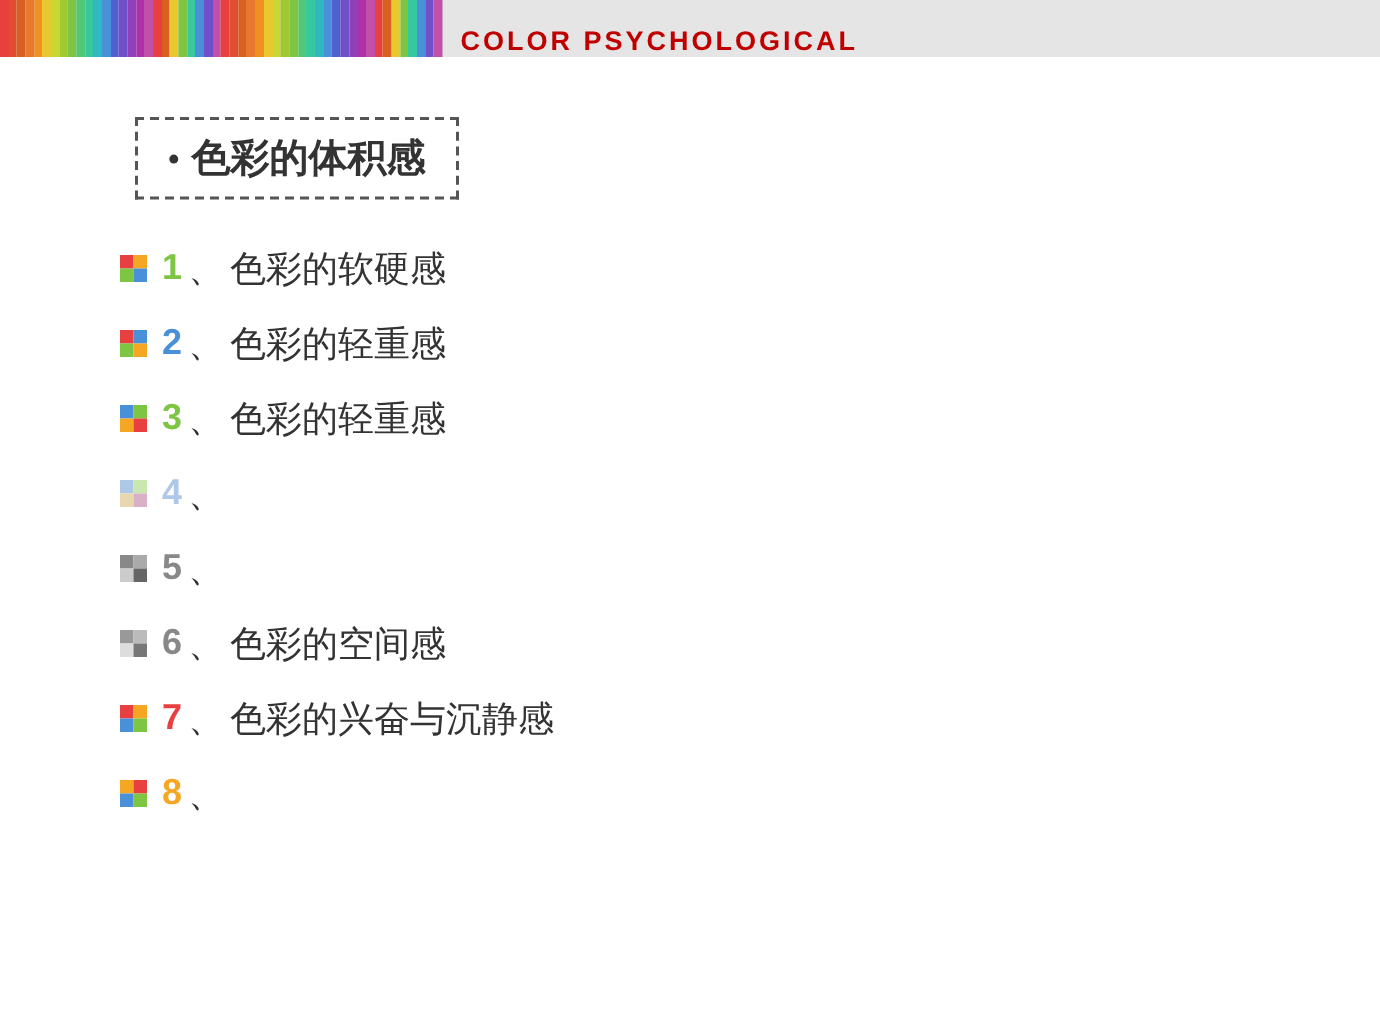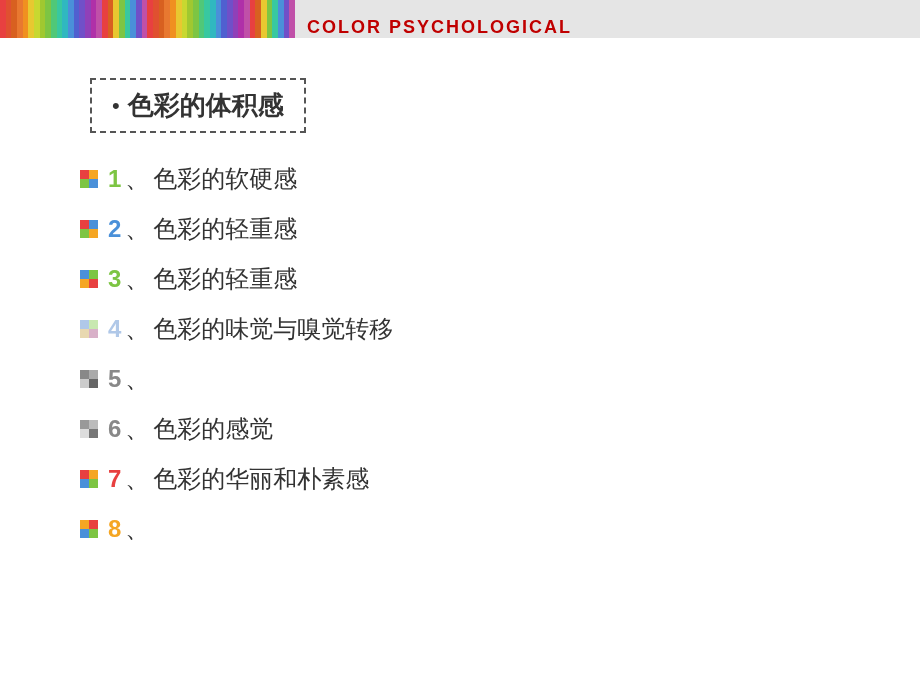--- a/index.html
+++ b/index.html
@@ -219,53 +219,52 @@
       </li>
       <li class="list-item">
         <div class="color-square">
           <div class="sq" style="background: rgb(176, 200, 232);"></div>
           <div class="sq" style="background: rgb(200, 232, 176);"></div>
           <div class="sq" style="background: rgb(232, 216, 176);"></div>
           <div class="sq" style="background: rgb(216, 176, 200);"></div>
         </div>
         <span class="item-number" style="color: rgb(176, 200, 232);">4</span>
         <span class="sep">、</span>
-        <span class="item-text">色彩的味觉与嗅觉转移</span>
       </li>
       <li class="list-item">
         <div class="color-square">
           <div class="sq" style="background: rgb(136, 136, 136);"></div>
           <div class="sq" style="background: rgb(170, 170, 170);"></div>
           <div class="sq" style="background: rgb(204, 204, 204);"></div>
           <div class="sq" style="background: rgb(102, 102, 102);"></div>
         </div>
         <span class="item-number" style="color: rgb(136, 136, 136);">5</span>
         <span class="sep">、</span>
       </li>
       <li class="list-item">
         <div class="color-square">
           <div class="sq" style="background: rgb(153, 153, 153);"></div>
           <div class="sq" style="background: rgb(187, 187, 187);"></div>
           <div class="sq" style="background: rgb(221, 221, 221);"></div>
           <div class="sq" style="background: rgb(119, 119, 119);"></div>
         </div>
         <span class="item-number" style="color: rgb(136, 136, 136);">6</span>
         <span class="sep">、</span>
-        <span class="item-text">色彩的感觉</span>
+        <span class="item-text">色彩的空间感</span>
       </li>
       <li class="list-item">
         <div class="color-square">
           <div class="sq" style="background: rgb(232, 64, 64);"></div>
           <div class="sq" style="background: rgb(245, 166, 35);"></div>
           <div class="sq" style="background: rgb(74, 144, 217);"></div>
           <div class="sq" style="background: rgb(125, 197, 67);"></div>
         </div>
         <span class="item-number" style="color: rgb(232, 64, 64);">7</span>
         <span class="sep">、</span>
-        <span class="item-text">色彩的华丽和朴素感</span>
+        <span class="item-text">色彩的兴奋与沉静感</span>
       </li>
       <li class="list-item">
         <div class="color-square">
           <div class="sq" style="background: rgb(245, 166, 35);"></div>
           <div class="sq" style="background: rgb(232, 64, 64);"></div>
           <div class="sq" style="background: rgb(74, 144, 217);"></div>
           <div class="sq" style="background: rgb(125, 197, 67);"></div>
         </div>
         <span class="item-number" style="color: rgb(245, 166, 35);">8</span>
         <span class="sep">、</span>

